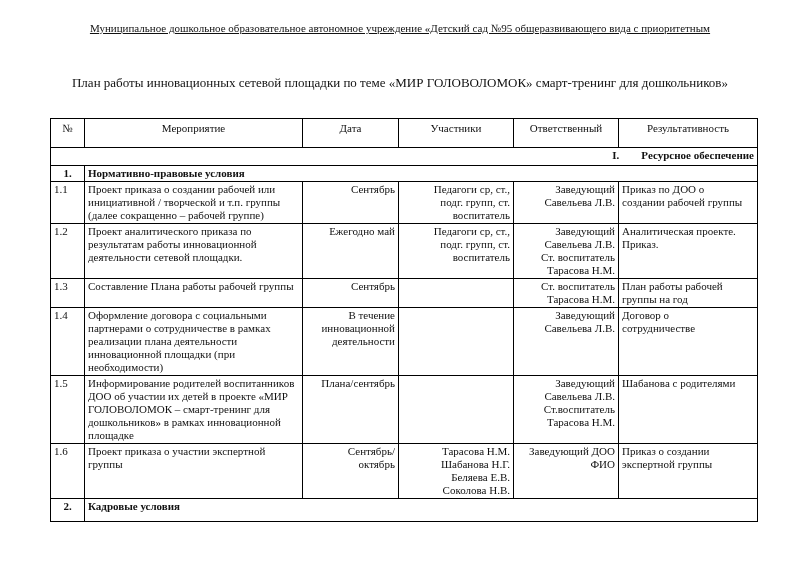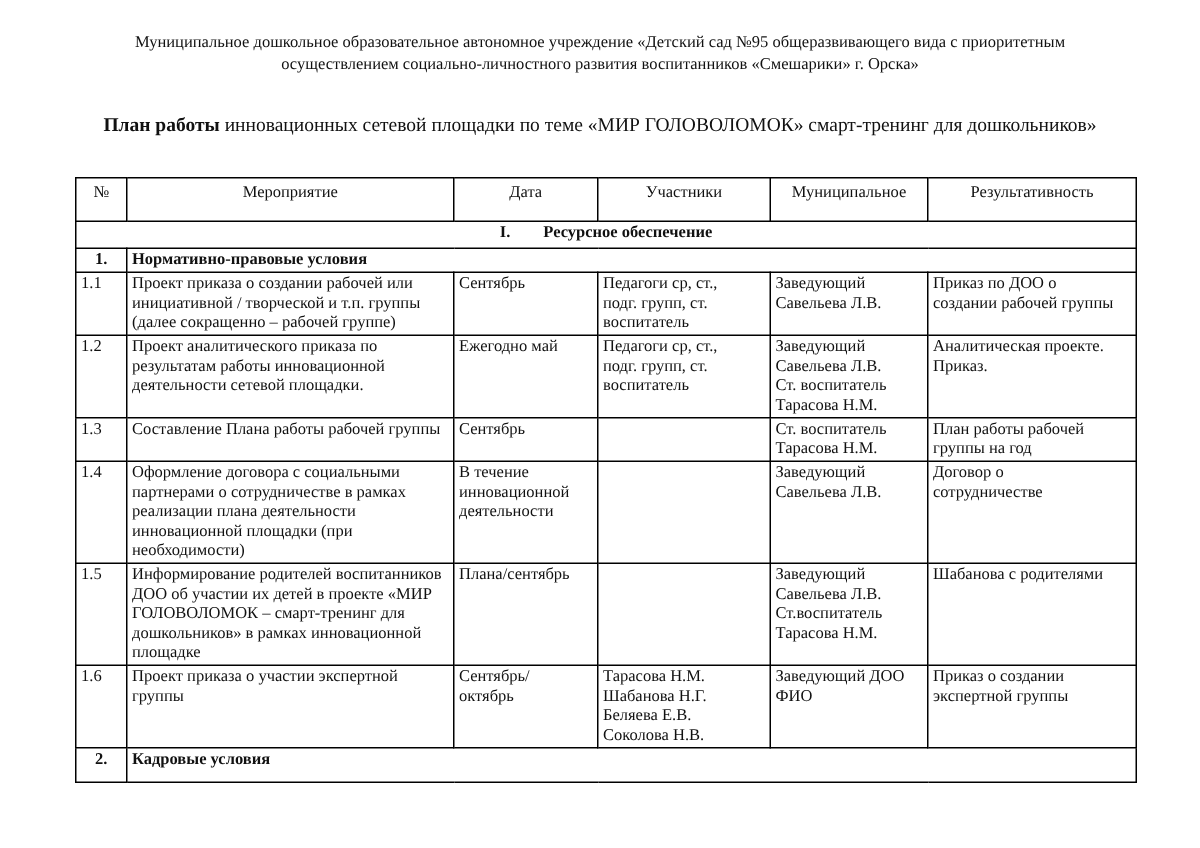--- a/index.html
+++ b/index.html
@@ -3,52 +3,51 @@
 <meta charset="utf-8">
 <style>
   html,body { margin:0; padding:0; background:#ffffff; }
   .page {
     position:relative; width:800px; height:565px; background:#fff;
     font-family:"Liberation Serif","DejaVu Serif",serif; color:#111;
     overflow:hidden;
   }
   .org-header {
     position:absolute; top:21px; left:68px; right:68px;
-    text-align:center; font-size:11px; line-height:15px;
+    text-align:center; font-size:11px; line-height:15px;text-decoration:underline;
   }
   .doc-title {
     position:absolute; top:74px; left:36px; right:36px;
     text-align:center; font-size:13px; line-height:17px;
   }
-  .b { font-weight:bold; }
+  .b { font-weight:normal; }
   table.plan {
     position:absolute; top:118px; left:50px; width:707px;
     border-collapse:collapse; table-layout:fixed;
     font-size:11px; line-height:13px;
   }
   table.plan th, table.plan td {
     border:1px solid #000; vertical-align:top; padding:1px 3px;
     white-space:pre-line; word-wrap:break-word;
   }
   table.plan th { font-weight:normal; text-align:center; padding-top:3px; }
-  .ctr { text-align:left; }
-  .section-cell { text-align:center; font-weight:bold; padding-top:2px; }
+  .ctr { text-align:right; }
+  .section-cell { text-align:right; font-weight:bold; padding-top:2px; }
   .section-cell .sec-label { margin-right:22px; }
   .sub-num { text-align:center; font-weight:bold; }
   .sub-title { font-weight:bold; padding-left:6px; }
   tr.cut td { border-bottom:3px solid #000; }
 </style>
 </head>
 <body>
 
 <div class="page">
 
   <div class="org-header">
     <div>Муниципальное дошкольное образовательное автономное учреждение «Детский сад №95 общеразвивающего вида с приоритетным</div>
-    <div>осуществлением социально-личностного развития воспитанников «Смешарики» г. Орска»</div>
   </div>
 
   <div class="doc-title">
     <div><span class="b">План работы</span><span> инновационных сетевой площадки по теме «МИР ГОЛОВОЛОМОК» смарт-тренинг для дошкольников»</span></div>
   </div>
 
   <table class="plan">
     <colgroup>
       <col style="width:34px">
         <col style="width:218px">
@@ -57,21 +56,21 @@
         <col style="width:105px">
         <col style="width:139px">
     </colgroup>
 
     <tbody>
         <tr style="height:29px">
       <th>№</th>
       <th>Мероприятие</th>
       <th>Дата</th>
       <th>Участники</th>
-      <th>Муниципальное</th>
+      <th>Ответственный</th>
       <th>Результативность</th>
     </tr>
 
     <tr style="height:18px">
       <td colspan="6" class="section-cell"><span class="sec-label">I.</span><span>Ресурсное обеспечение</span></td>
     </tr>
 
     <tr style="height:13px">
       <td class="sub-num">1.</td>
       <td colspan="5" class="sub-title">Нормативно-правовые условия</td>

